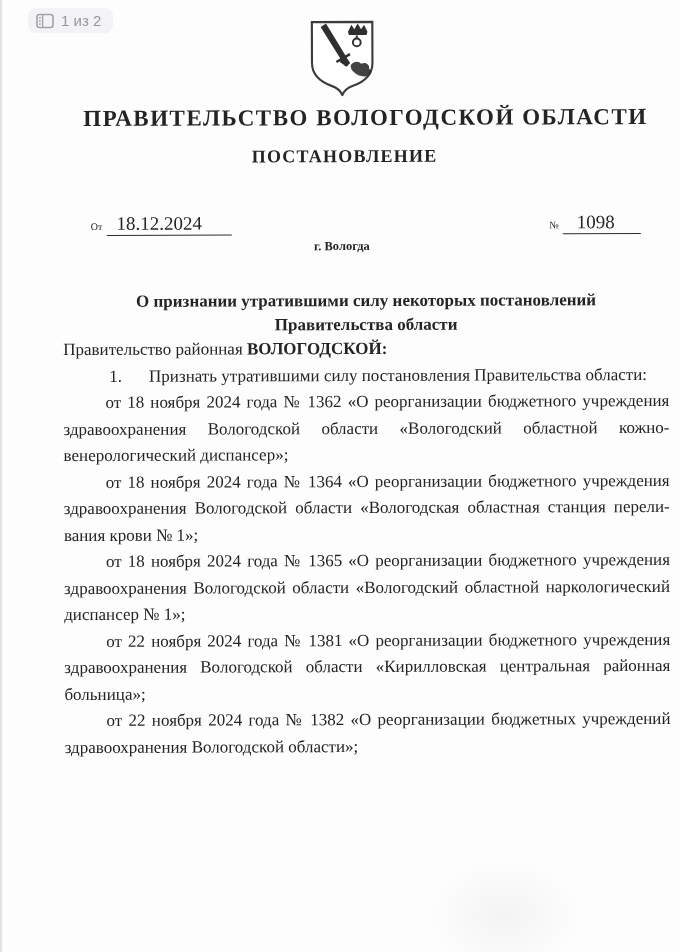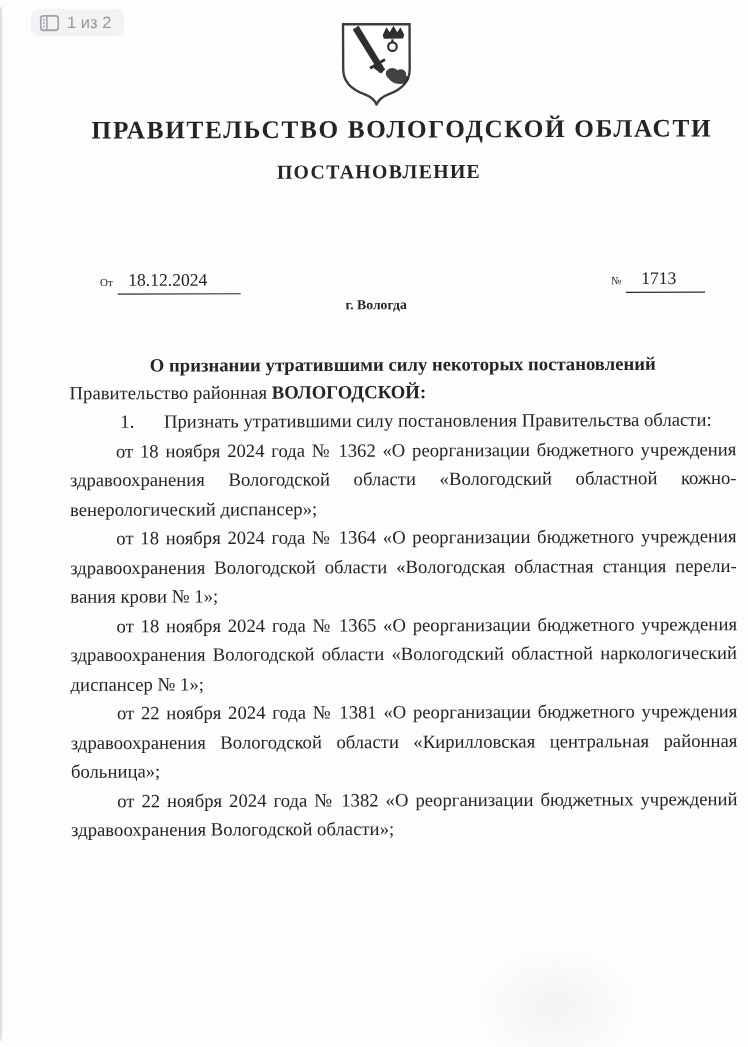--- a/index.html
+++ b/index.html
@@ -1,17 +1,17 @@
 <!DOCTYPE html>
 <html><head>
 <meta charset="utf-8">
 <style>
   html,body{margin:0;padding:0;background:#ffffff;}
   .canvas{position:relative;width:680px;height:952px;background:#fdfdfd;overflow:hidden;
-          font-family:"Liberation Serif",serif;color:#242424;border-radius:10px;}
+          font-family:"Liberation Serif",serif;color:#242424;}
   .scan-edge{position:absolute;left:0;top:0;bottom:0;width:3px;
              background:linear-gradient(to right,#d7d7d7,rgba(255,255,255,0));}
   .smudge{position:absolute;left:430px;top:860px;width:150px;height:110px;border-radius:50%;
           background:radial-gradient(closest-side,rgba(60,60,60,0.05),rgba(60,60,60,0));}
 
   
   .badge{position:absolute;top:8px;left:28px;display:flex;align-items:center;gap:7px;
          background:#f3f3f5;border-radius:8px;padding:4px 12px 4px 8px;z-index:5;
          font-family:"Liberation Sans",sans-serif;font-size:15px;font-weight:500;color:#97979c;cursor:default;}
   .badge svg{display:block;}
@@ -19,21 +19,21 @@
   
   .doc{position:absolute;left:62px;top:0;width:606px;transform:rotate(-0.2deg);transform-origin:50% 0;}
   .emblem-wrap{margin-top:18px;text-align:center;position:relative;left:-23px;height:78px;}
   .org{margin-top:8px;text-align:center;font-weight:bold;font-size:23px;letter-spacing:1.5px;
        line-height:28px;white-space:nowrap;}
   .doctype{margin-top:13px;text-align:center;font-weight:bold;font-size:18px;letter-spacing:1.2px;
            line-height:22px;position:relative;left:-21px;}
   .meta-row{margin-top:46px;display:flex;justify-content:space-between;align-items:baseline;
             line-height:20px;padding:0 28px;}
   .meta-label{font-size:10px;}
-  .uline{display:inline-block;border-bottom:1.5px solid #2c2c2c;font-size:16px;text-align:center;margin-top:32px;}
+  .uline{display:inline-block;border-bottom:1.5px solid #2c2c2c;font-size:19px;text-align:center;}
   .uline.date{padding:0 30px 1px 10px;}
   .uline.num{padding:0 26px 1px 14px;}
   .city{margin-top:3px;text-align:center;font-weight:bold;font-size:12.5px;line-height:15px;
         position:relative;left:-24px;}
   .title{margin-top:35px;text-align:center;font-weight:bold;font-size:17px;line-height:23.5px;}
   .body-text p{margin:0;font-size:17px;line-height:26.5px;text-align:justify;}
   .preamble{margin-top:40px;}
   .res{margin-top:5px;}
   .res-num{display:inline-block;margin-left:46px;margin-right:27px;}
   .item{margin-top:3px;text-indent:42px;}
@@ -75,28 +75,29 @@
     <div class="org">ПРАВИТЕЛЬСТВО ВОЛОГОДСКОЙ ОБЛАСТИ</div>
     <div class="doctype">ПОСТАНОВЛЕНИЕ</div>
 
     <div class="meta-row">
       <div>
         <span class="meta-label">От</span>
         <span class="uline date">18.12.2024</span>
       </div>
       <div>
         <span class="meta-label">№</span>
-        <span class="uline num">1713</span>
+        <span class="uline num">1098</span>
       </div>
     </div>
 
     <div class="city">г. Вологда</div>
 
     <div class="title">
       <span>О признании утратившими силу некоторых постановлений</span><br>
+      <span>Правительства области</span>
     </div>
 
     <div class="body-text">
       <p class="preamble"><span>Правительство районная</span> <span class="b">ВОЛОГОДСКОЙ:</span></p>
 
       <p class="res"><span class="res-num">1.</span><span>Признать утратившими силу постановления Правительства области:</span></p>
 
       <p class="item">от 18 ноября 2024 года № 1362 «О реорганизации бюджетного учреждения здравоохранения Вологодской области «Вологодский областной кожно-венерологический диспансер»;</p>
       <p class="item">от 18 ноября 2024 года № 1364 «О реорганизации бюджетного учреждения здравоохранения Вологодской области «Вологодская областная станция перели­вания крови № 1»;</p>
       <p class="item">от 18 ноября 2024 года № 1365 «О реорганизации бюджетного учреждения здравоохранения Вологодской области «Вологодский областной наркологиче­ский диспансер № 1»;</p>

